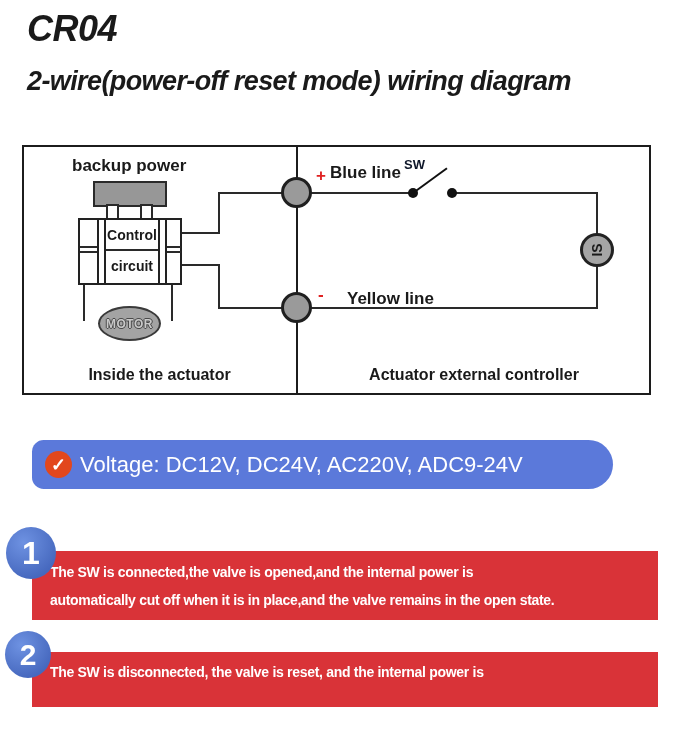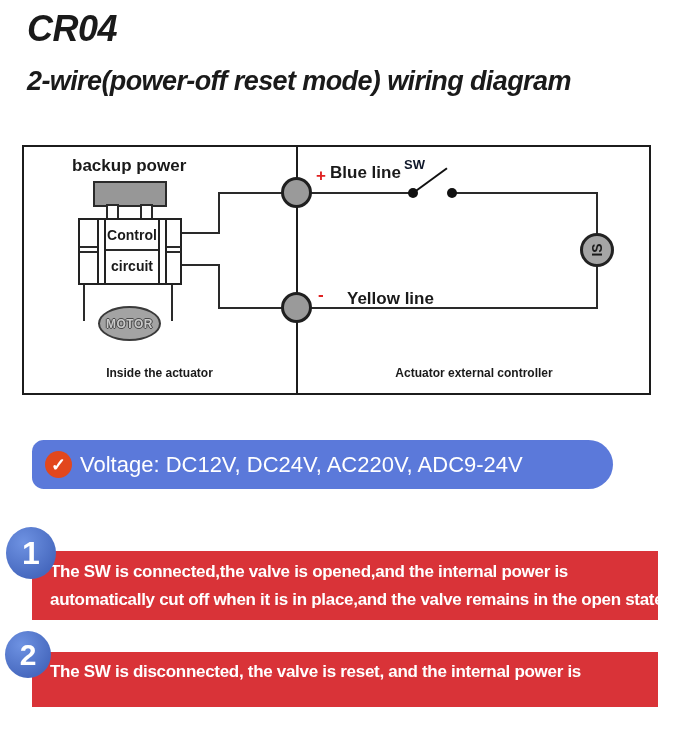--- a/index.html
+++ b/index.html
@@ -80,21 +80,21 @@
     transform-origin: left center; transform: rotate(-36deg);
   }
 
   .is-circle {
     left: 580px; top: 233px; width: 34px; height: 34px; border-radius: 50%;
     background: #a5a5a5; border: 3px solid #222222;
     display: flex; align-items: center; justify-content: center;
   }
   .is-text { transform: rotate(-90deg); font-size: 14px; font-weight: bold; color: #1a1a1a; }
 
-  .zone-label { font-size: 12px; font-weight: bold; color: #1a1a1a; text-align: center; }
+  .zone-label { font-size: 16px; font-weight: bold; color: #1a1a1a; text-align: center; }
   .zone-left { left: 22px; top: 366px; width: 275px; }
   .zone-right { left: 297px; top: 366px; width: 354px; }
 
   
   .voltage-pill {
     left: 32px; top: 440px; width: 581px; height: 49px;
     background: #5b79da; border-radius: 12px 25px 25px 12px;
   }
   .check-circle {
     left: 45px; top: 451px; width: 27px; height: 27px; border-radius: 50%;
@@ -106,21 +106,21 @@
     color: #ffffff; font-size: 22px; white-space: nowrap;
   }
 
   
   .note-banner {
     left: 32px; width: 626px; background: #d93338; color: #ffffff;
   }
   .banner1 { top: 551px; height: 69px; padding: 7px 0 0 18px; }
   .banner2 { top: 652px; height: 66px; padding: 6px 0 0 18px; }
   .note-line {
-    display: block; font-size: 17px; font-weight: bold;
+    display: block; font-size: 14px; font-weight: bold;
     line-height: 28px; letter-spacing: -0.3px; white-space: nowrap;
   }
   .num-circle {
     border-radius: 50%;
     background: radial-gradient(circle at 35% 30%, #6e92e2, #4668be 75%);
     display: flex; align-items: center; justify-content: center;
     color: #ffffff; font-weight: bold; z-index: 2;
   }
   .num1 { left: 6px; top: 527px; width: 50px; height: 52px; font-size: 32px; }
   .num2 { left: 5px; top: 631px; width: 46px; height: 47px; font-size: 30px; }

